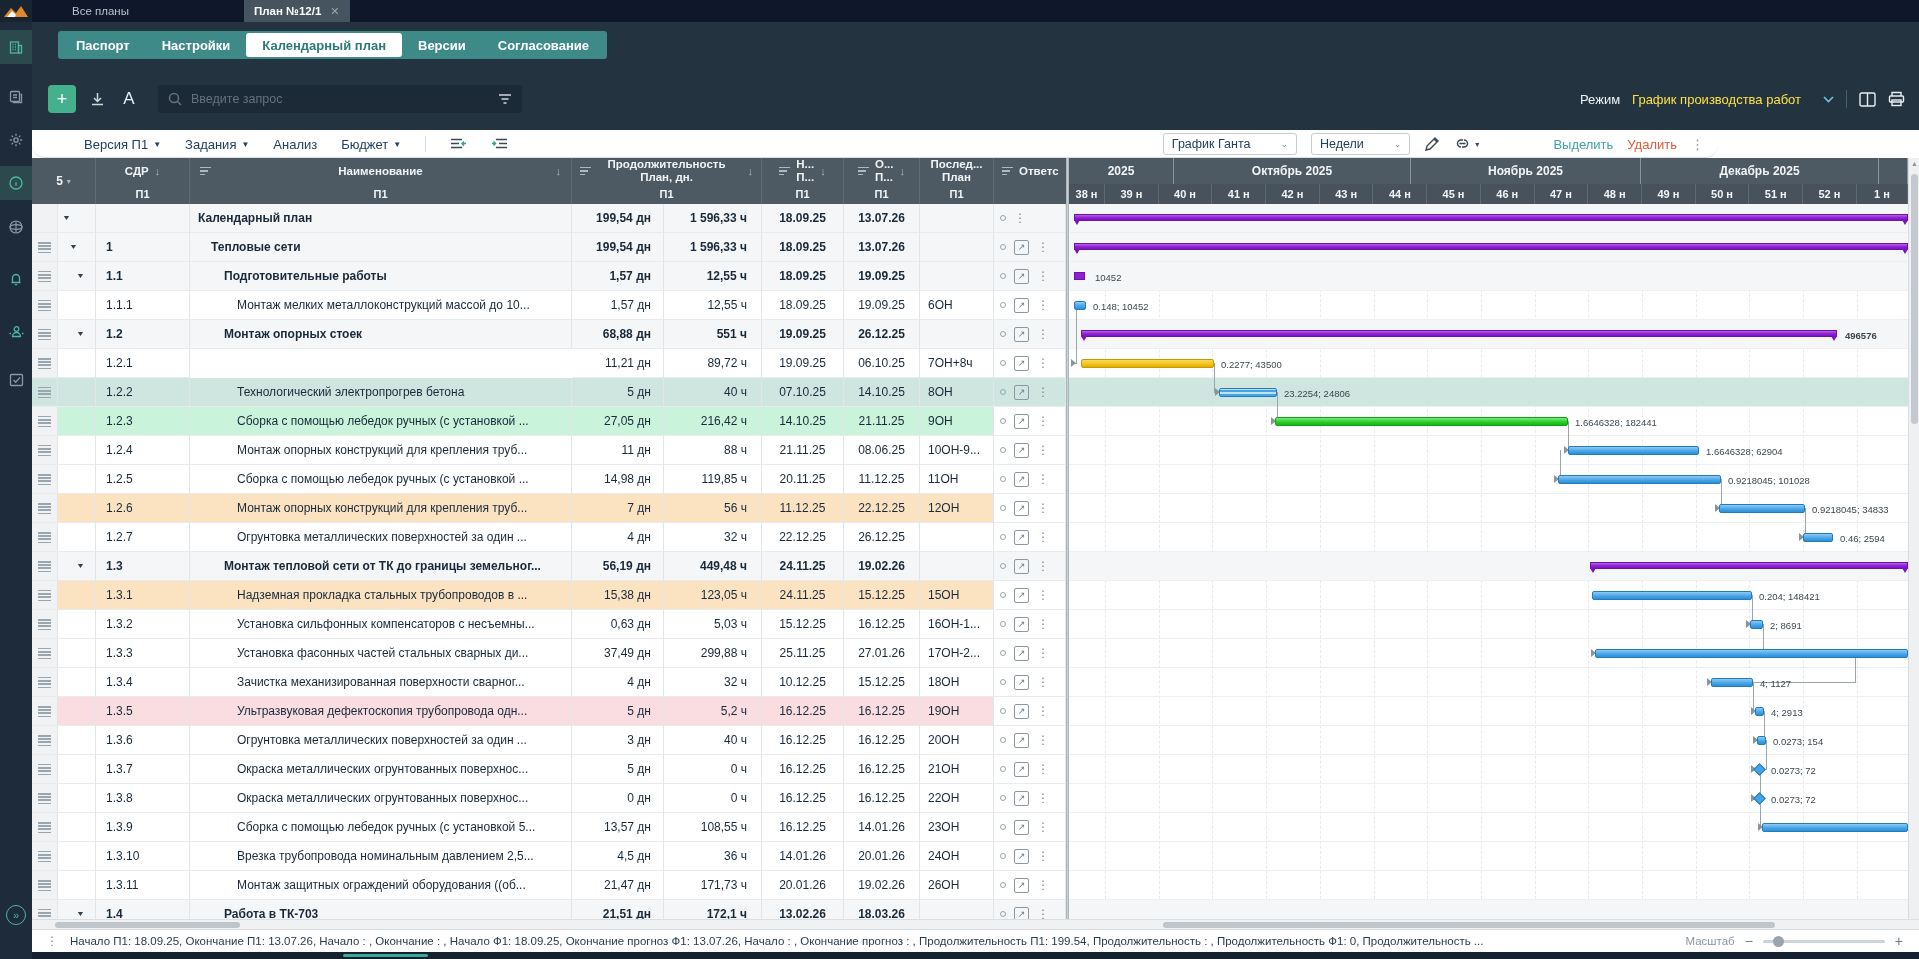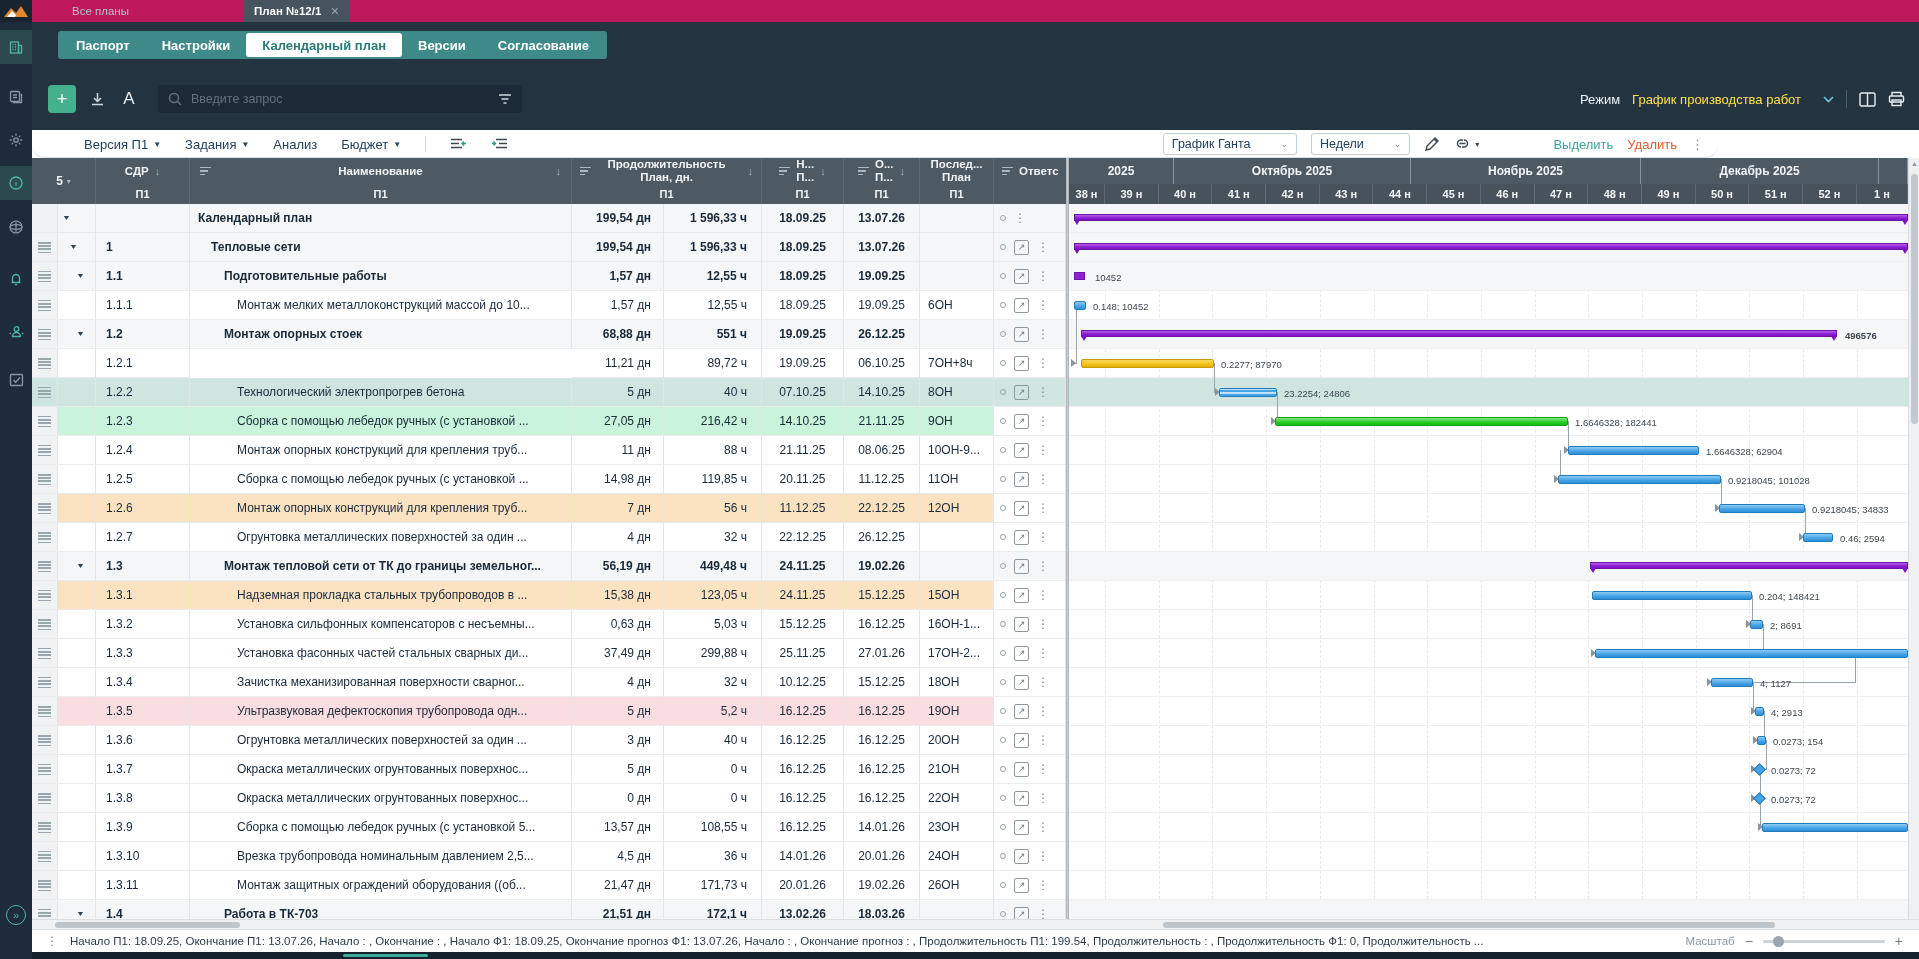--- a/index.html
+++ b/index.html
@@ -10,21 +10,21 @@
   
   .sidebar { position:absolute; left:0; top:0; width:32px; height:959px; background:#1d2b3a; z-index:30; }
   .logo { position:absolute; left:0; top:0; width:32px; height:22px; display:flex; align-items:center; justify-content:center; background:#18242f; }
   .sb-item { position:absolute; left:0; width:32px; height:34px; display:flex; align-items:center; justify-content:center; cursor:pointer; color:#8b98a3; }
   .sb-item.teal { color:#4db6a5; }
   .sb-item.activebg { background:#2c4a4d; }
   .sb-expand { position:absolute; left:0; top:898px; width:32px; height:34px; display:flex; align-items:center; justify-content:center; color:#4db6a5; cursor:pointer; }
   .sb-expand .circ { width:20px; height:20px; border:1px solid #4db6a5; border-radius:50%; display:flex; align-items:center; justify-content:center; font-size:11px; }
 
   
-  .topbar { position:absolute; left:32px; top:0; width:1887px; height:22px; background:#be185d; }
+  .topbar { position:absolute; left:32px; top:0; width:1887px; height:22px; background:#0f172a; }
   .wtab-plain { position:absolute; left:40px; top:0; height:22px; display:flex; align-items:center; color:#b9c3cb; font-size:11.5px; cursor:pointer; }
   .wtab-active { position:absolute; left:212px; top:0; height:22px; padding:0 10px; background:#46545f; display:flex; align-items:center; gap:9px; color:#fff; font-size:11.5px; font-weight:bold; cursor:pointer; }
   .wtab-active .x { color:#9aa6af; font-weight:normal; font-size:11px; cursor:pointer; }
 
   
   .band { position:absolute; left:32px; top:22px; width:1887px; height:108px; background:#233340; }
   .navtabs { position:absolute; left:26px; top:9px; height:28px; background:#3e8a88; border-radius:3px; display:flex; align-items:stretch; padding:0 2px; }
   .navtab { display:flex; align-items:center; padding:0 16px; color:#fff; font-size:13px; font-weight:bold; cursor:pointer; white-space:nowrap; }
   .navtab.active { background:#fff; color:#2a7b78; border-radius:3px; margin:2px 0; padding-top:0; padding-bottom:0; }
   .tbar { position:absolute; left:16px; top:62px; height:30px; display:flex; align-items:center; gap:10px; }
@@ -961,21 +961,21 @@
           <div class="cn-a" style="left: 689px; top: 619px;"></div>
           <div class="bar-summary" style="left: 5px; top: 10px; width: 834px;"></div>
           <div class="bar-summary" style="left: 5px; top: 39px; width: 834px;"></div>
           <div class="bar-flag" style="left: 5px; top: 68px;"></div>
           <div class="bar-label" style="left: 26px; top: 68px;">10452</div>
           <div class="bar-task blue" style="left: 5px; top: 97px; width: 12px;"></div>
           <div class="bar-label" style="left: 24px; top: 97px;">0.148; 10452</div>
           <div class="bar-summary" style="left: 12px; top: 126px; width: 756px;"></div>
           <div class="bar-label" style="left: 776px; top: 126px; font-weight: bold;">496576</div>
           <div class="bar-task yellow" style="left: 12px; top: 155px; width: 133px;"></div>
-          <div class="bar-label" style="left: 152px; top: 155px;">0.2277; 87970</div>
+          <div class="bar-label" style="left: 152px; top: 155px;">0.2277; 43500</div>
           <div class="bar-task blue-striped" style="left: 150px; top: 184px; width: 58px;"></div>
           <div class="bar-label" style="left: 215px; top: 184px;">23.2254; 24806</div>
           <div class="bar-task green" style="left: 206px; top: 213px; width: 293px;"></div>
           <div class="bar-label" style="left: 506px; top: 213px;">1.6646328; 182441</div>
           <div class="bar-task blue" style="left: 499px; top: 242px; width: 131px;"></div>
           <div class="bar-label" style="left: 637px; top: 242px;">1.6646328; 62904</div>
           <div class="bar-task blue" style="left: 489px; top: 271px; width: 163px;"></div>
           <div class="bar-label" style="left: 659px; top: 271px;">0.9218045; 101028</div>
           <div class="bar-task blue" style="left: 650px; top: 300px; width: 86px;"></div>
           <div class="bar-label" style="left: 743px; top: 300px;">0.9218045; 34833</div>

